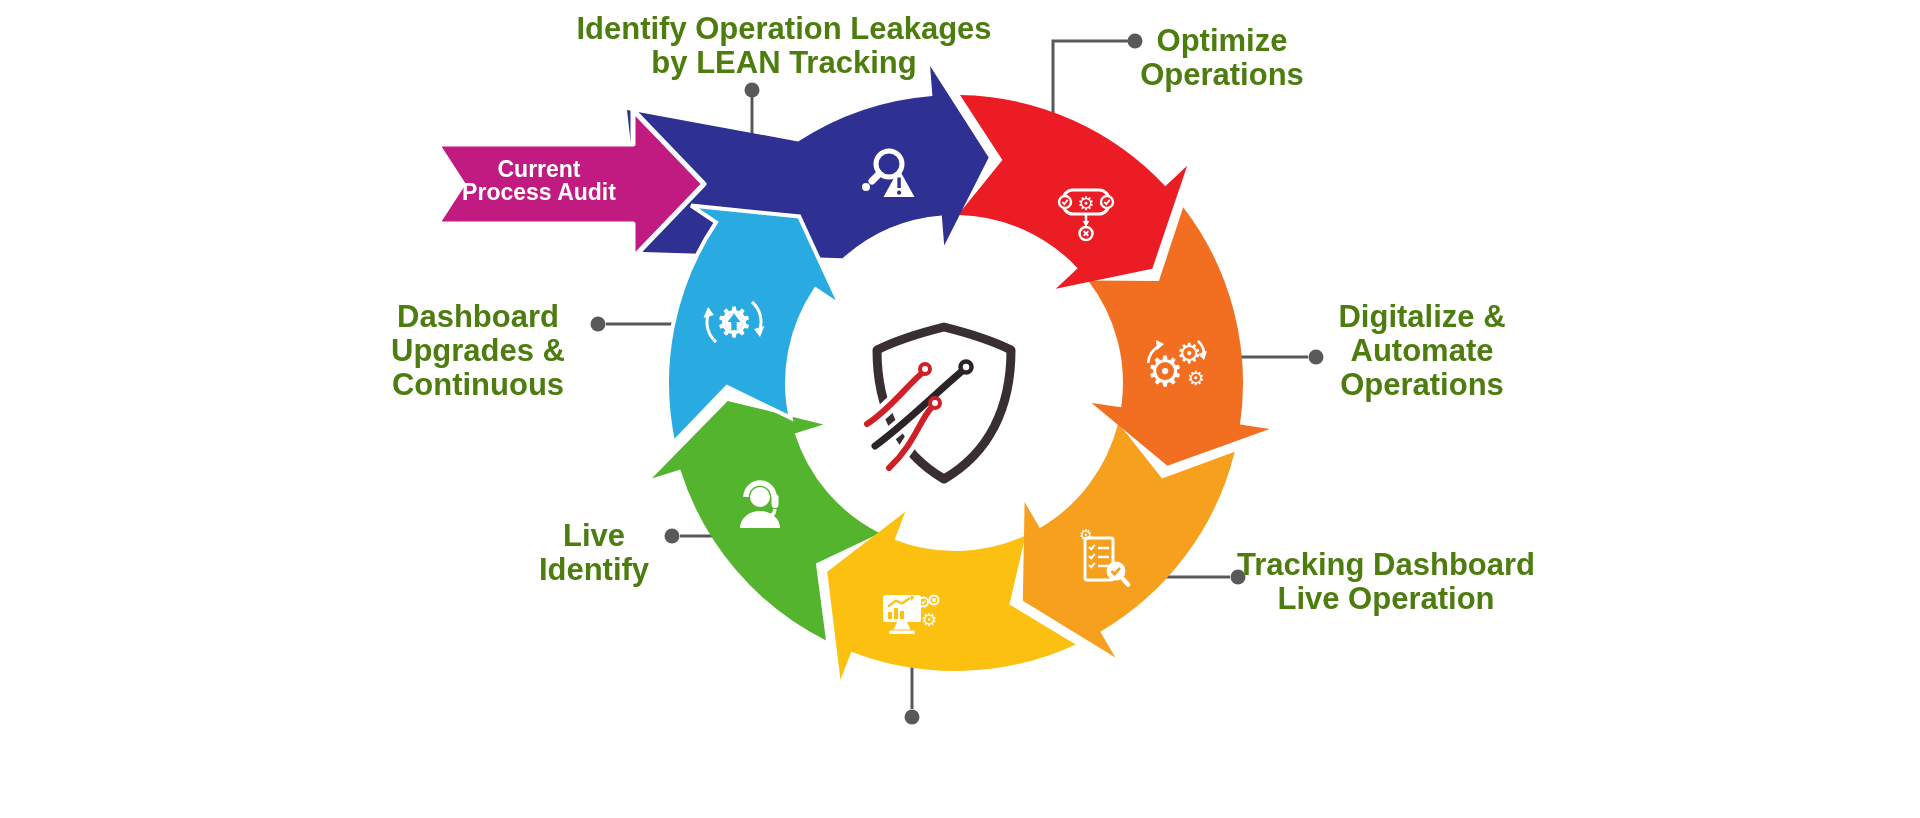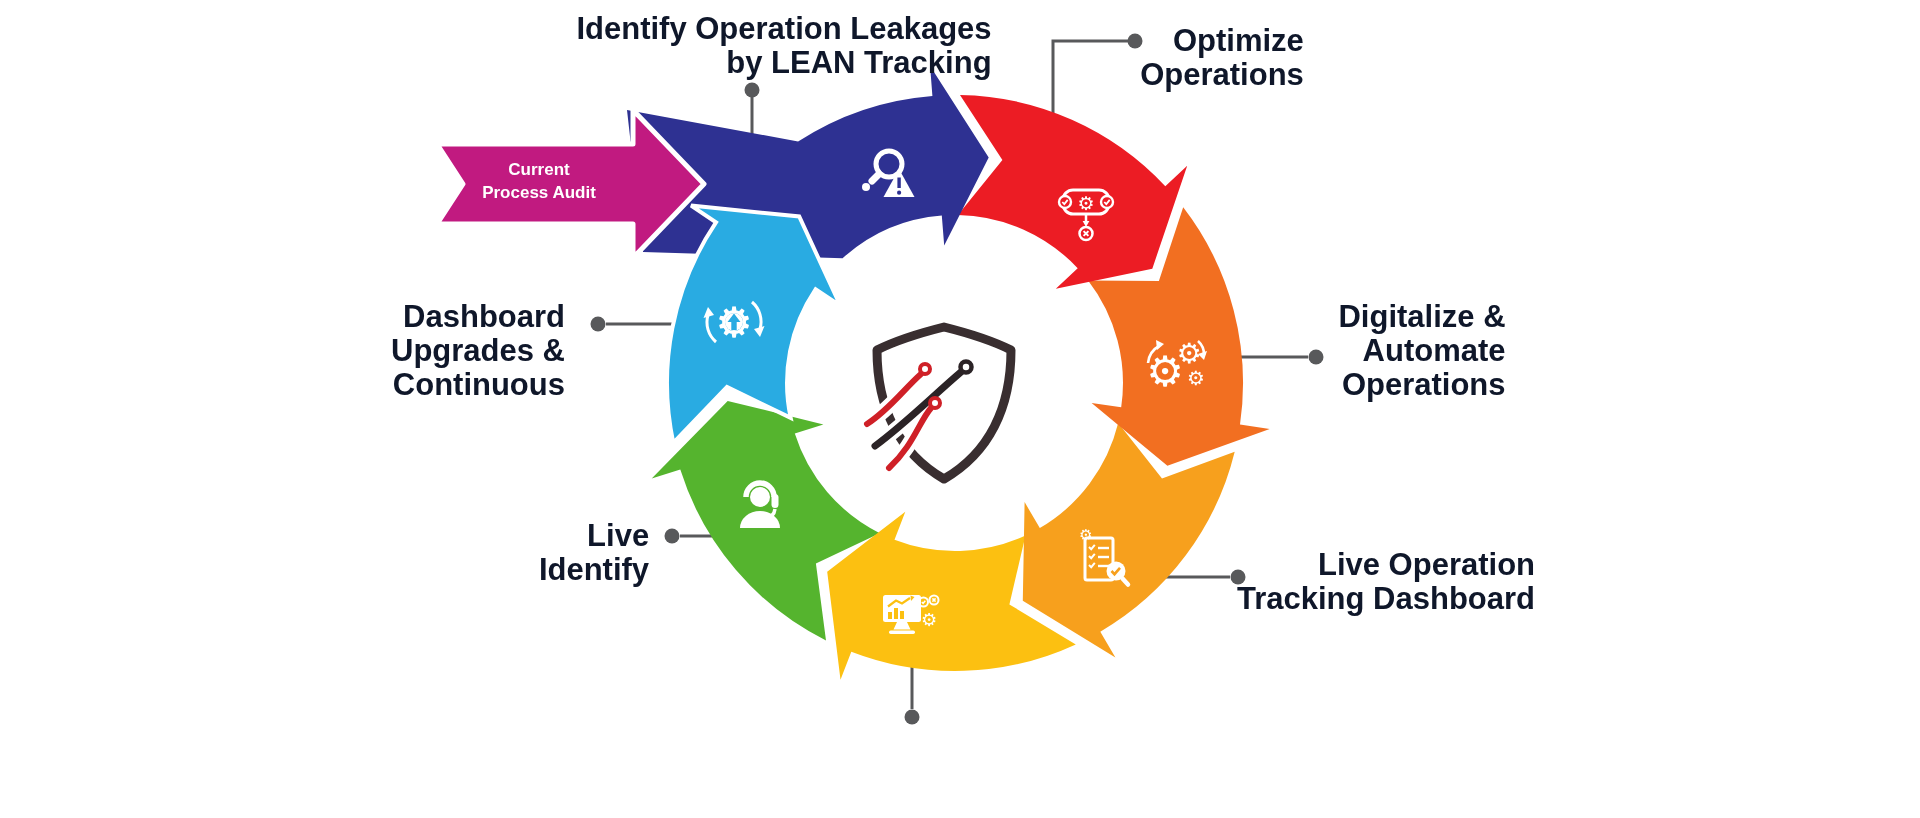--- a/index.html
+++ b/index.html
@@ -1,23 +1,23 @@
 <!DOCTYPE html>
 <html><head>
 <meta charset="utf-8">
 <style>
   html,body{margin:0;padding:0;background:#fff;}
   #canvas{position:relative;width:1920px;height:818px;background:#ffffff;overflow:hidden;
           font-family:"Liberation Sans",sans-serif;}
   #scene{position:absolute;left:0;top:0;}
-  .label{position:absolute;transform:translateX(-50%);text-align:right;font-weight:700;
-         font-size:31px;line-height:34px;color:#0f172a;letter-spacing:0px;}
+  .label{position:absolute;transform:translateX(-50%);text-align:center;font-weight:700;
+         font-size:31px;line-height:34px;color:#4d7c0f;letter-spacing:0px;}
   .label .ln{white-space:nowrap;}
   .entry-label{position:absolute;transform:translateX(-50%);text-align:center;font-weight:700;
-         font-size:17px;line-height:23px;color:#ffffff;}
+         font-size:23px;line-height:23px;color:#ffffff;}
   .entry-label .ln{white-space:nowrap;}
   text.gear{font-family:"DejaVu Sans",sans-serif;}
 </style>
 </head>
 <body>
 
 <div id="canvas">
 
   <svg id="scene" width="1920" height="818" viewBox="0 0 1920 818">
 
@@ -176,22 +176,22 @@
     <div class="ln">Operations</div>
   </div>
 
   <div class="label" style="left:1422px;top:300px;">
     <div class="ln">Digitalize &amp;</div>
     <div class="ln">Automate</div>
     <div class="ln">Operations</div>
   </div>
 
   <div class="label" style="left:1386px;top:548px;">
+    <div class="ln">Tracking Dashboard</div>
     <div class="ln">Live Operation</div>
-    <div class="ln">Tracking Dashboard</div>
   </div>
 
 
   <div class="label" style="left:594px;top:519px;">
     <div class="ln">Live</div>
     <div class="ln">Identify</div>
   </div>
 
   <div class="label" style="left:478px;top:300px;">
     <div class="ln">Dashboard</div>

